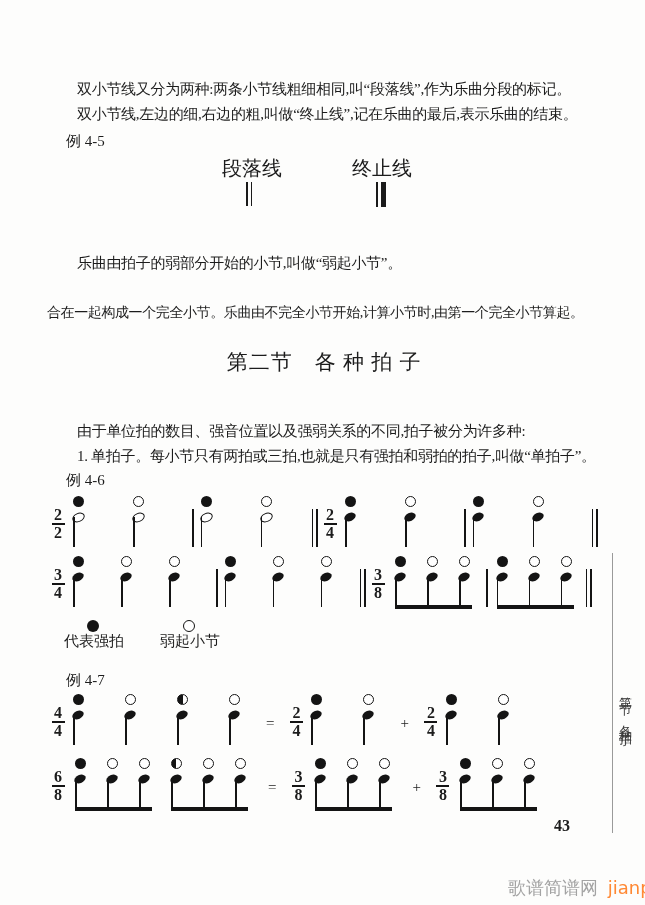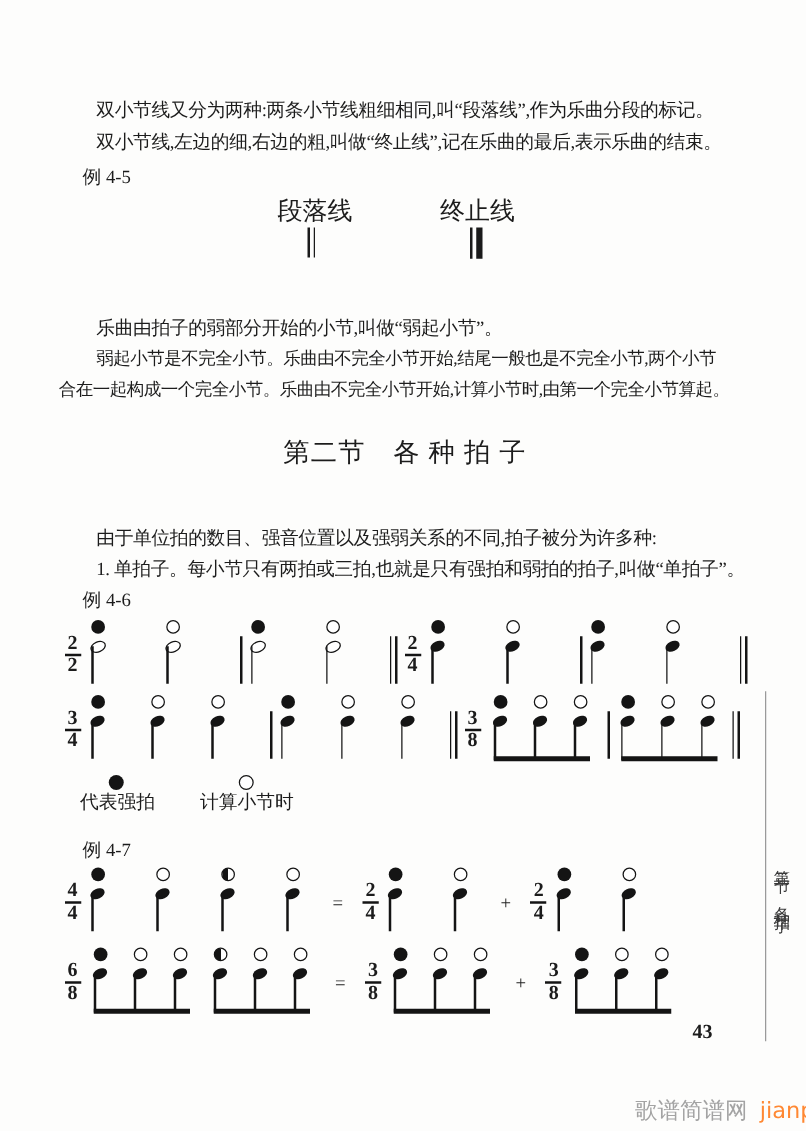--- a/index.html
+++ b/index.html
@@ -81,21 +81,20 @@
   <span class="fig-glyph seg" style="left:246px">
       <i></i>
       <i></i>
     </span>
   <span class="fig-glyph fin" style="left:376px">
       <i class="thin"></i>
       <i class="thick"></i>
     </span>
 
   <p class="body ind" style="top:252px">乐曲由拍子的弱部分开始的小节,叫做“弱起小节”。</p>
-  <p class="body ind tight" style="top:277px">弱起小节是不完全小节。乐曲由不完全小节开始,结尾一般也是不完全小节,两个小节</p>
   <p class="body tight" style="top:302px">合在一起构成一个完全小节。乐曲由不完全小节开始,计算小节时,由第一个完全小节算起。</p>
 
   <h2 class="heading" style="top:348px">第二节　各 种 拍 子</h2>
 
   <p class="body ind" style="top:420px">由于单位拍的数目、强音位置以及强弱关系的不同,拍子被分为许多种:</p>
   <p class="body ind" style="top:445px">1. 单拍子。每小节只有两拍或三拍,也就是只有强拍和弱拍的拍子,叫做“单拍子”。</p>
 
   <p class="exlabel" style="top:471px">例 4-6</p>
 
   <div class="mrow" style="top:496px">
@@ -257,21 +256,21 @@
       </div>
     </div>
 
   <div class="legend">
     <span class="leg-item">
       <i class="dot solid"></i>
       <span>代表强拍</span>
     </span>
     <span class="leg-item" style="margin-left:36px">
       <i class="dot hollow"></i>
-      <span>计算小节时</span>
+      <span>弱起小节</span>
     </span>
   </div>
 
   <p class="exlabel" style="top:671px">例 4-7</p>
 
   <div class="mrow" style="top:694px">
       <div class="m-sig" style="margin-left: 0px;">
         <span class="sigcol">
           <b>4</b>
           <i class="frac"></i>

